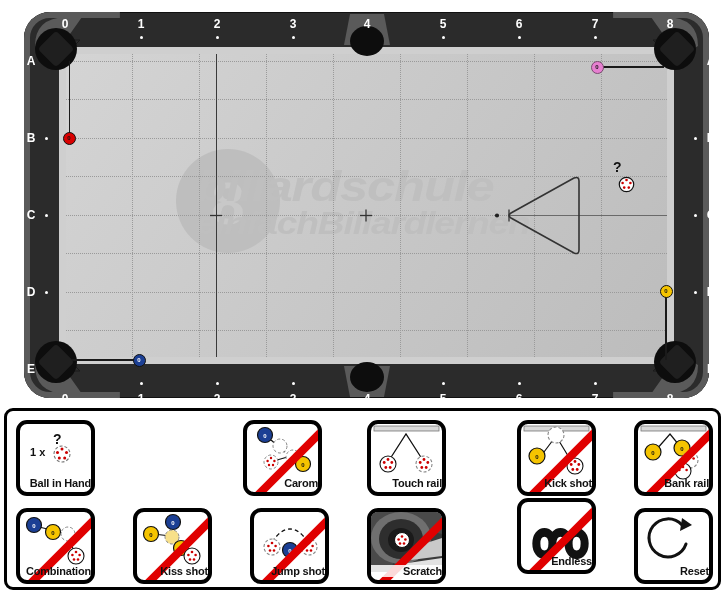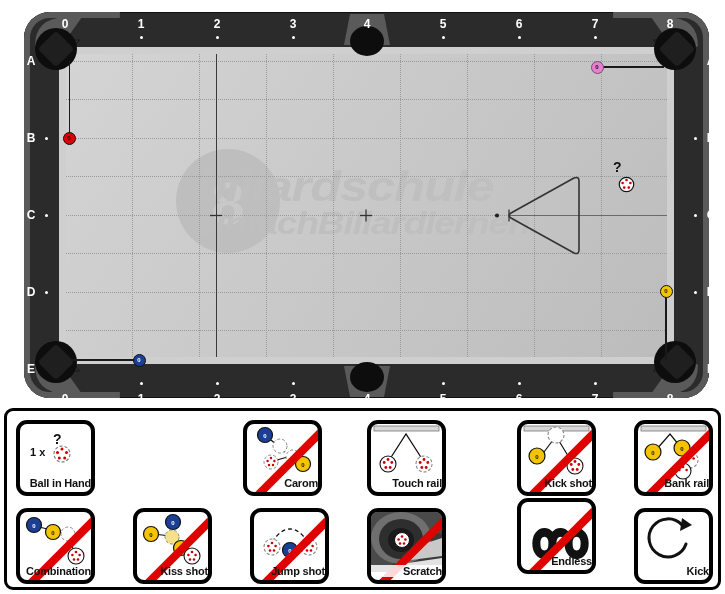--- a/index.html
+++ b/index.html
@@ -484,17 +484,17 @@
         <line x1="10" y1="84" x2="86" y2="8"></line>
       </svg>
       <div class="btn-label">Endless</div>
     </div>
 
     <div class="btn" style="left:627px;top:97px">
       <svg class="btn-art" viewBox="0 0 71 60">
         <path d="M44,13 A19,19 0 1 0 48,32" fill="none" stroke="#111" stroke-width="3" stroke-linecap="round"></path>
         <polygon points="44,6 54,13 42,19" fill="#111"></polygon>
       </svg>
-      <div class="btn-label">Kick</div>
+      <div class="btn-label">Reset</div>
     </div>
 
   </div>
 </div>
 
 </body></html>

